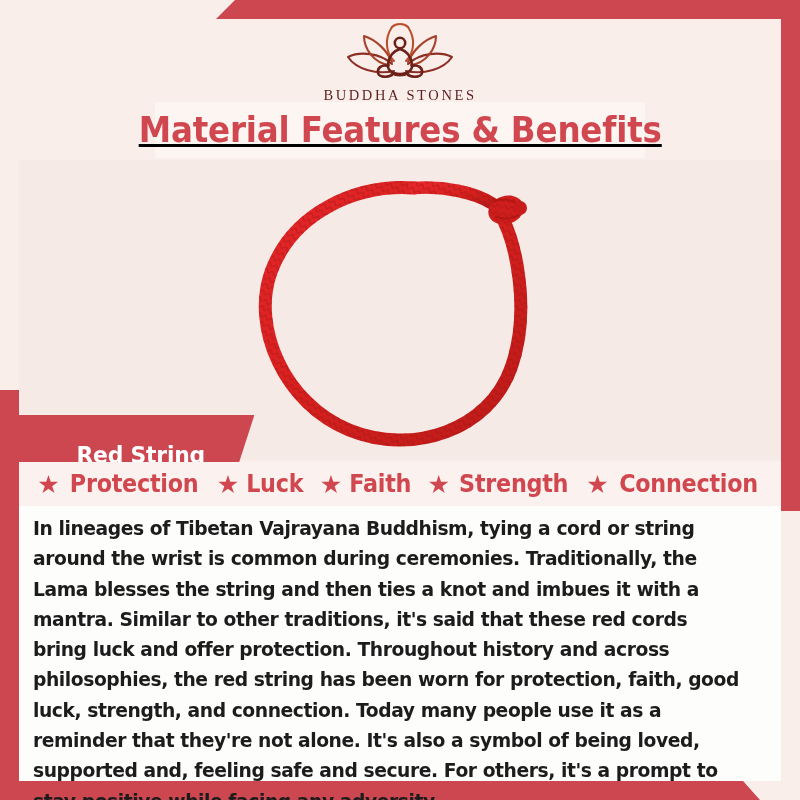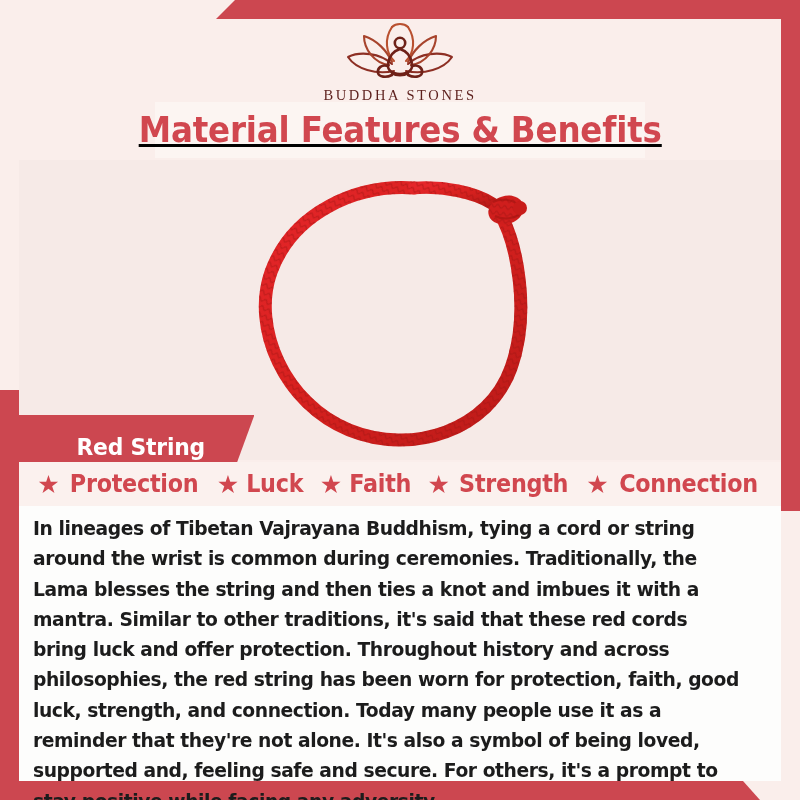--- a/index.html
+++ b/index.html
@@ -117,21 +117,21 @@
     left: 212px;
     top: 8px;
   }
 
   
   .name-banner {
     position: absolute;
     top: 415px;
     left: 19px;
     height: 56px;
-    padding: 4px 46px 0 54px;
+    padding: 12px 46px 0 54px;
     background: #cc4750;
     display: flex;
     align-items: center;
     clip-path: polygon(0 0, 100% 0, calc(100% - 22px) 100%, 0 100%);
   }
   .name-banner-text {
     font-family: "DejaVu Sans", sans-serif;
     font-weight: bold;
     font-size: 23px;
     color: #ffffff;

